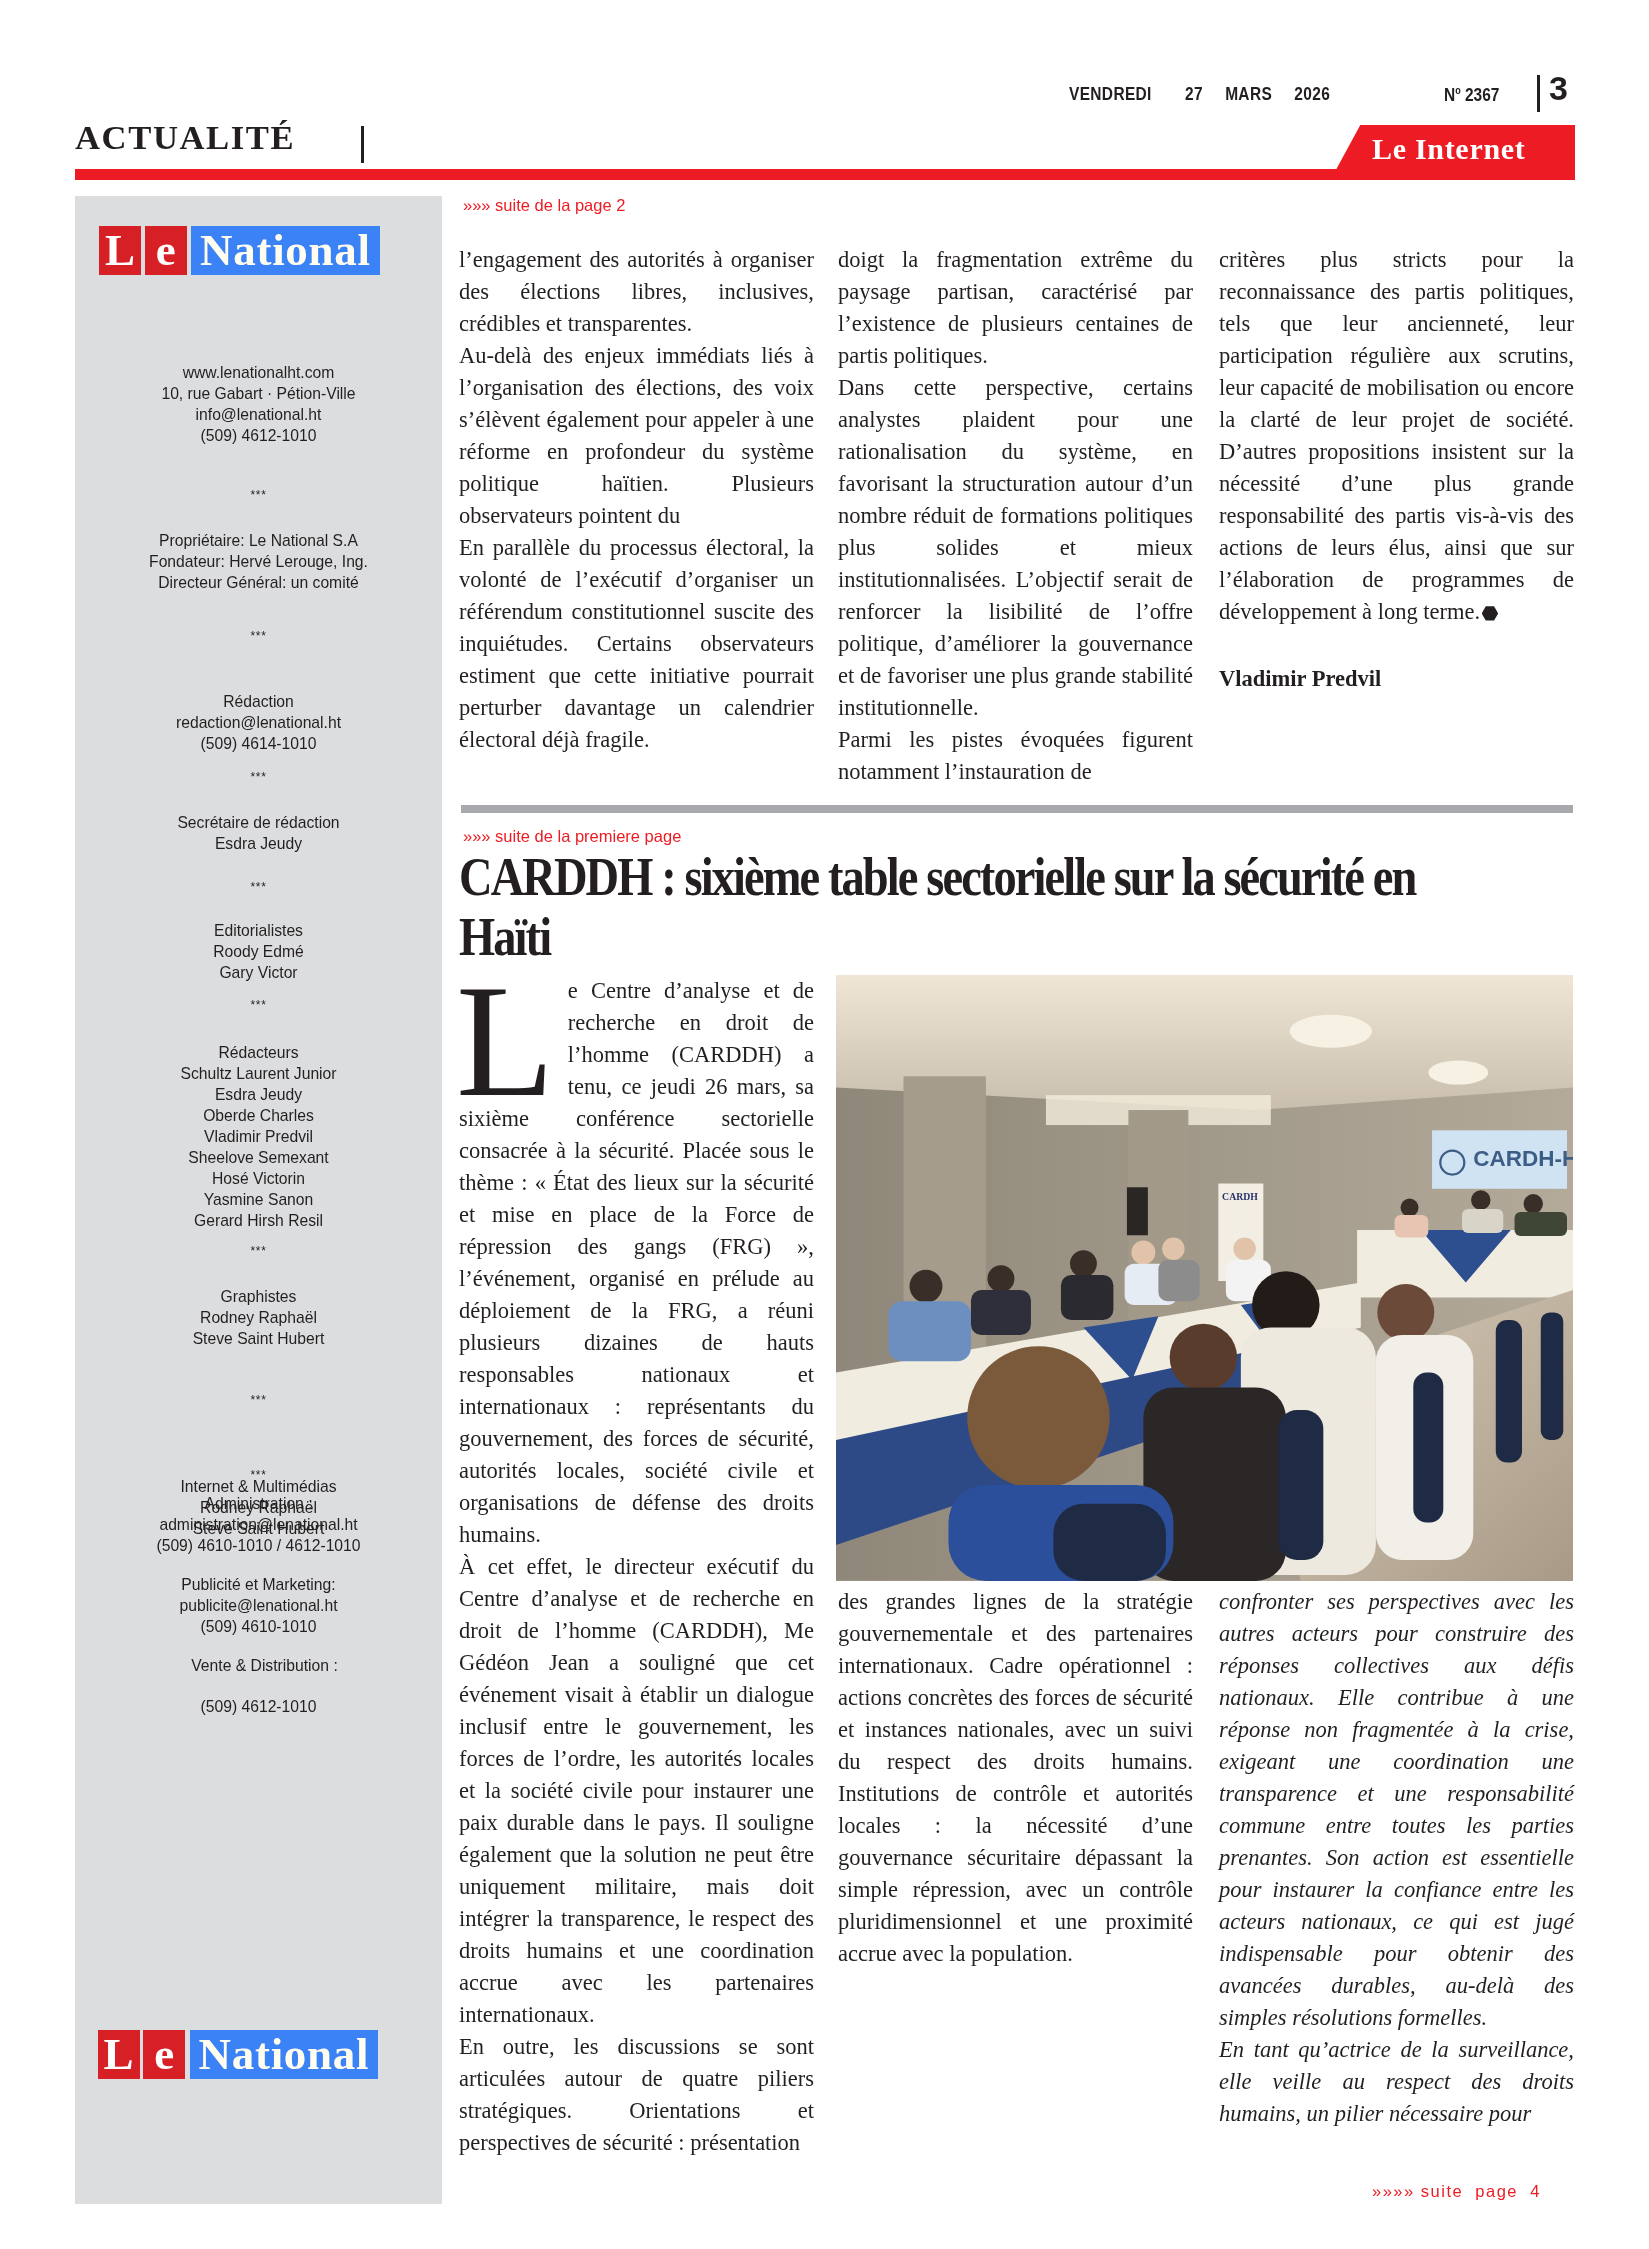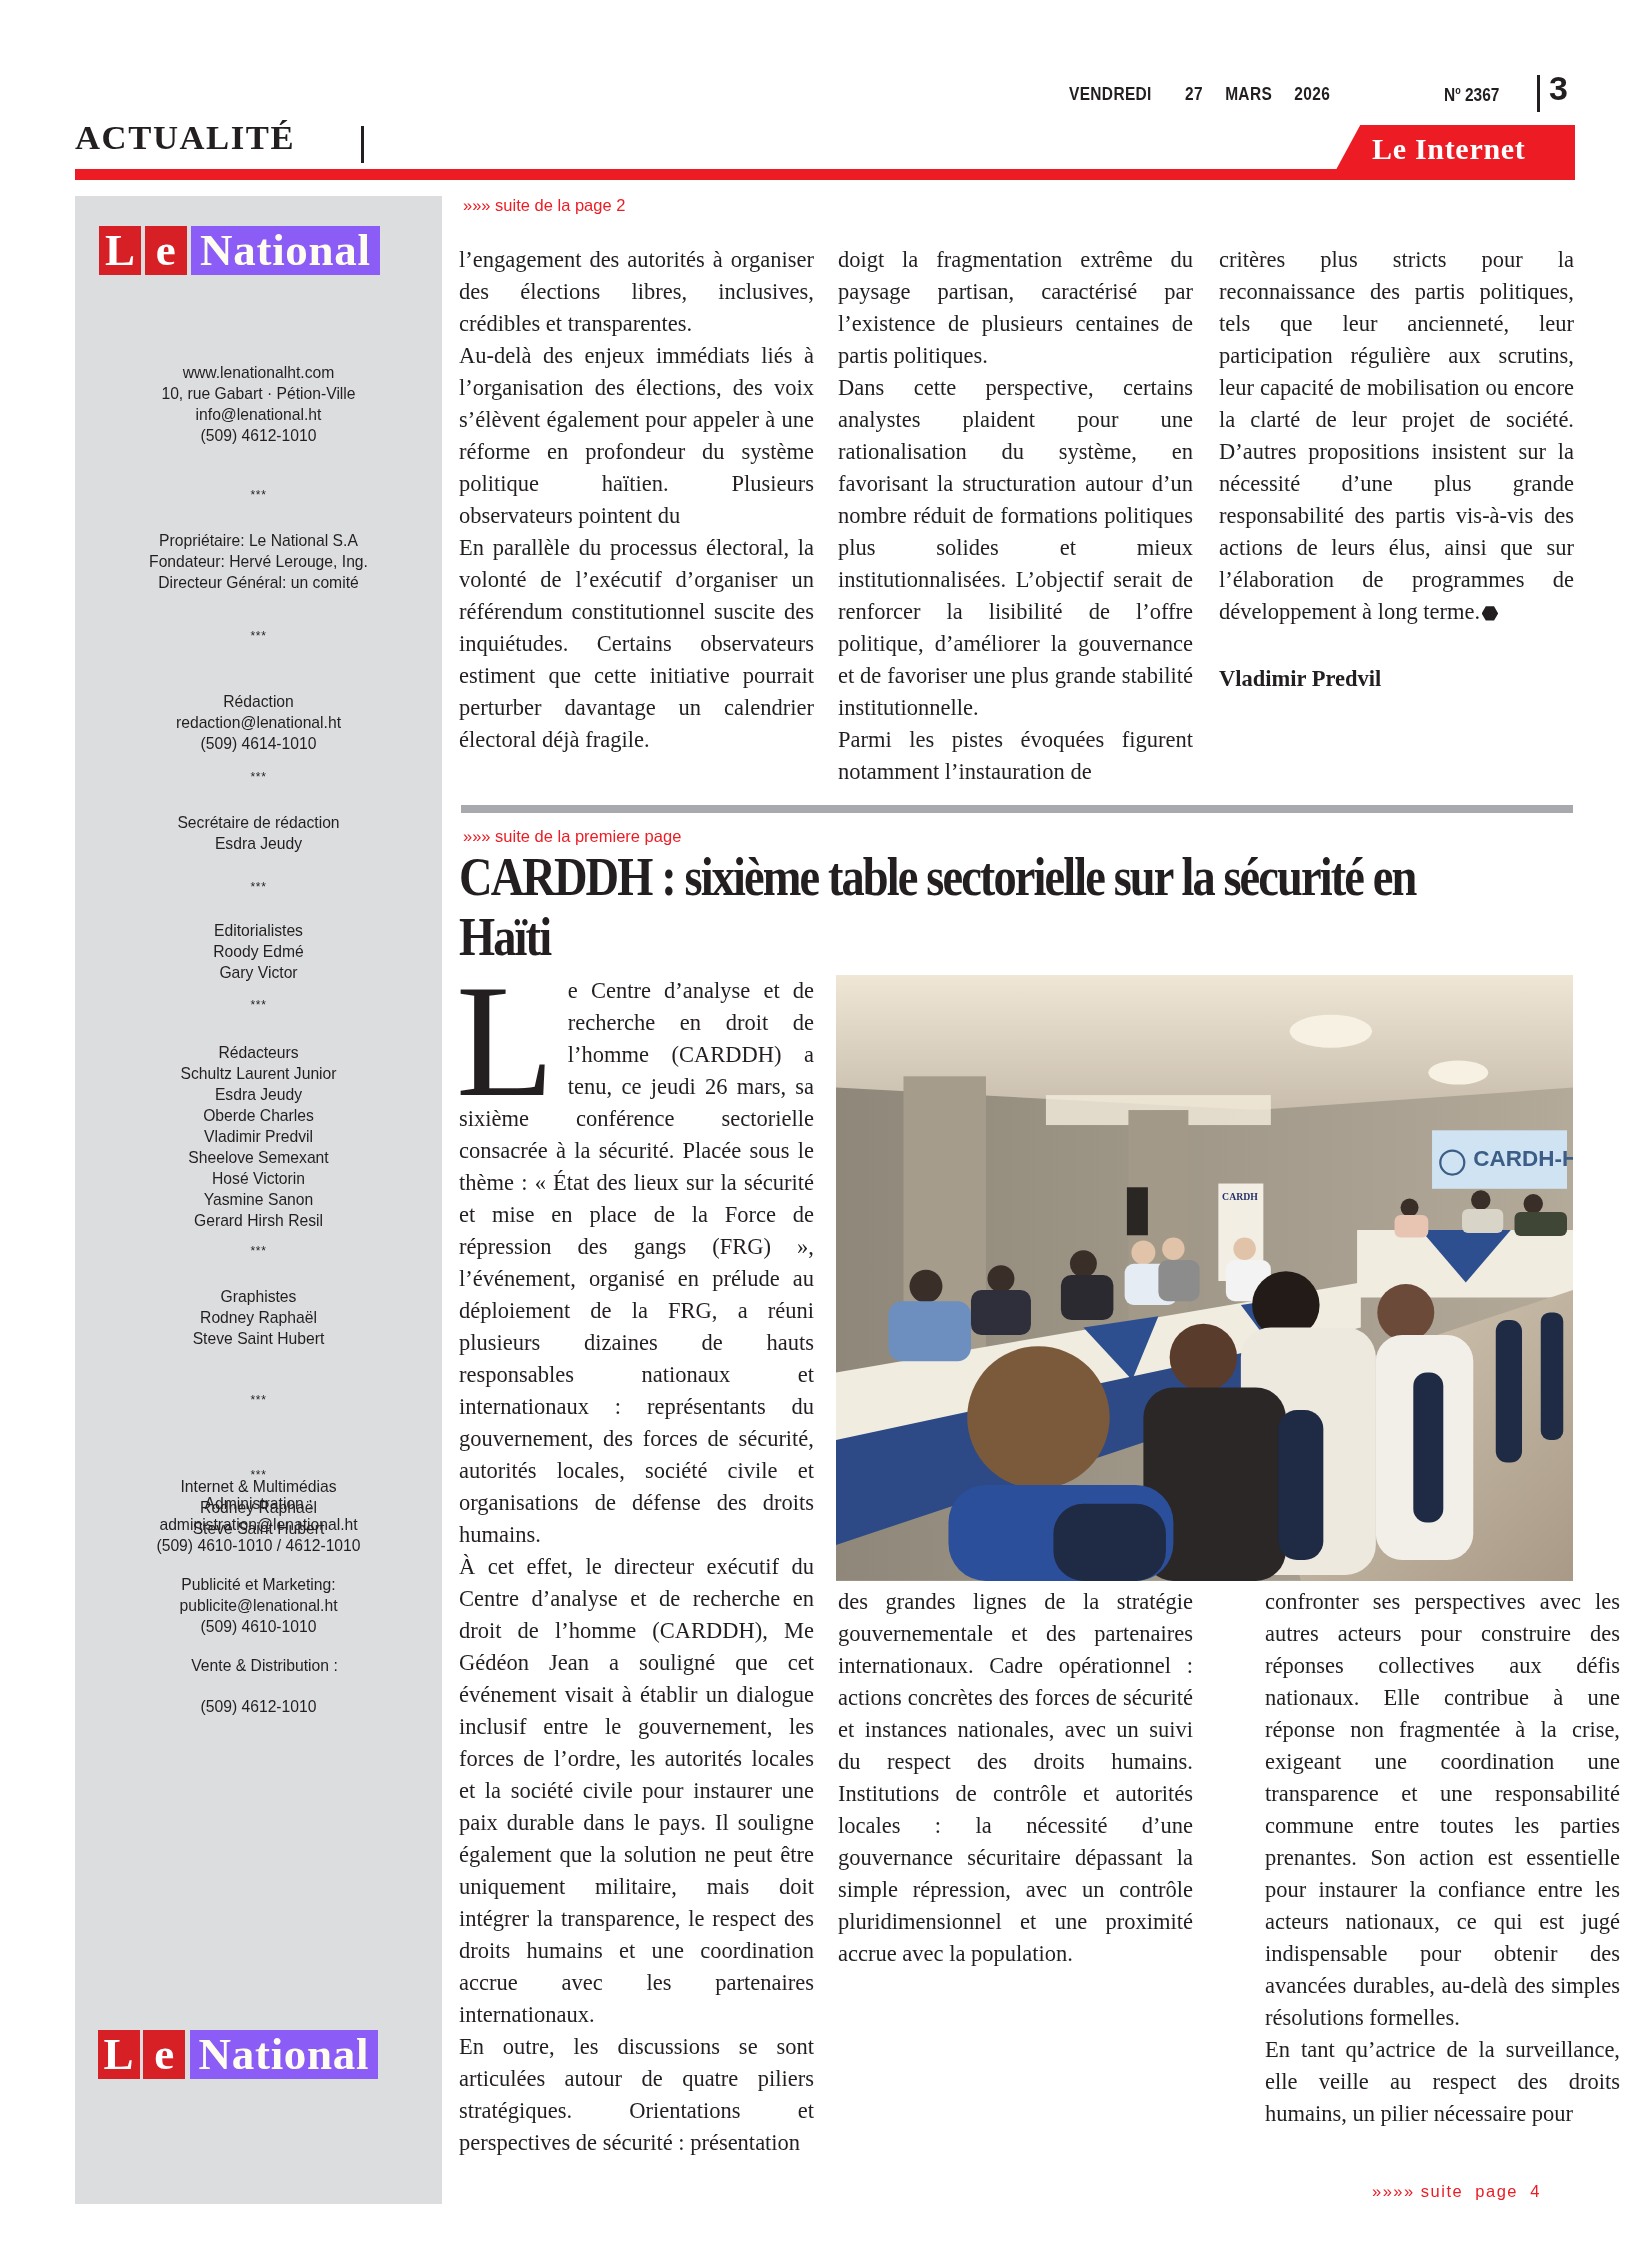--- a/index.html
+++ b/index.html
@@ -17,21 +17,21 @@
   #section-title { left:75px; top:120px; font-size:33px; font-weight:900; letter-spacing:1.5px; transform:scaleX(1.05); transform-origin:left; }
   #section-sep { left:361px; top:126px; width:3px; height:37px; background:#231f20; }
   #red-rule { left:75px; top:169px; width:1500px; height:10.5px; background:#ed1c24; }
   #brand-tab { left:1331px; top:125px; width:244px; height:54px; background:#ed1c24; clip-path:polygon(12% 0, 100% 0, 100% 100%, 0 100%); }
   #brand-tab-label { left:1372px; top:132px; color:#fff; font-size:30px; font-weight:bold; letter-spacing:0.7px; }
 
   
   #sidebar { left:75px; top:196px; width:367px; height:2008px; background:#dcdddf; }
   .logo { position:absolute; display:flex; height:49px; }
   .logo .red { background:#d71f26; color:#fff; font-weight:bold; font-size:45px; line-height:49px; width:42px; text-align:center; margin-right:3.7px; }
-  .logo .blue { background:#8b5cf6; color:#fffdf0; font-weight:bold; font-size:45px; line-height:49px; padding:0 9px; margin-left:0.7px; letter-spacing:0.7px; }
+  .logo .blue { background:#3b82f6; color:#fffdf0; font-weight:bold; font-size:45px; line-height:49px; padding:0 9px; margin-left:0.7px; letter-spacing:0.7px; }
   #logo-top { left:24px; top:30px; }
   #logo-bottom { left:22.5px; top:1834px; }
   .sb-block { position:absolute; left:0; width:367px; text-align:center; font-size:15.7px; line-height:21px; color:#231f20; }
   .sb-stars { position:absolute; left:0; width:367px; text-align:center; font-size:12px; color:#231f20; letter-spacing:0.7px; }
 
   
   .col { position:absolute; font-size:22.5px; line-height:32px; text-align:justify; color:#231f20; }
   .col p { margin:0; }
   .continued { color:#ed1c24; font-size:16.5px;text-align:center; }
   #top-cont { left:463px; top:196px; }
@@ -40,21 +40,21 @@
   #col3-top { left:1219px; top:244px; width:355px; }
   #byline { left:1219px; top:666px; font-size:22.5px; font-weight:bold; }
   #end-mark { display:inline-block; width:16.5px; height:14.2px; background:#231f20; clip-path:polygon(25% 0,75% 0,100% 50%,75% 100%,25% 100%,0 50%); vertical-align:-1.5px; margin-left:1.5px; }
   #grey-rule { left:461px; top:805px; width:1112px; height:7.5px; background:#a7a9ac; }
   #second-cont { left:463px; top:827px; }
   #headline { left:459px; top:847px; width:1125px; font-size:54px; font-weight:bold; line-height:60px; letter-spacing:-2.2px; transform:scaleX(0.86); transform-origin:left; }
   #col1-bot { left:459px; top:975px; width:355px; }
   #drop-cap { float:left; font-size:161px; line-height:120px; margin:6px 13.5px -4.5px -3px; height:121px; }
   #photo { left:836px; top:975px; width:737px; height:606px; overflow:hidden; }
   #col2-bot { left:838px; top:1586px; width:355px; }
-  #col3-bot { left:1265px; top:1586px; width:355px; }
+  #col3-bot { left:1219px; top:1586px; width:355px;font-style:italic; }
   #suite-next { left:1372px; top:2182px; font-size:16.5px; letter-spacing:1.5px; }
 </style>
 </head>
 <body>
 
 <div id="date-line" class="abs sans" style="white-space:pre;">VENDREDI   27  MARS  2026</div>
 <div id="issue-no" class="abs sans"><span>N</span><sup>o</sup><span> 2367</span></div>
 <div id="page-sep" class="abs"></div>
 <div id="page-number" class="abs sans">3</div>
 <div id="section-title" class="abs serif">ACTUALITÉ</div>

